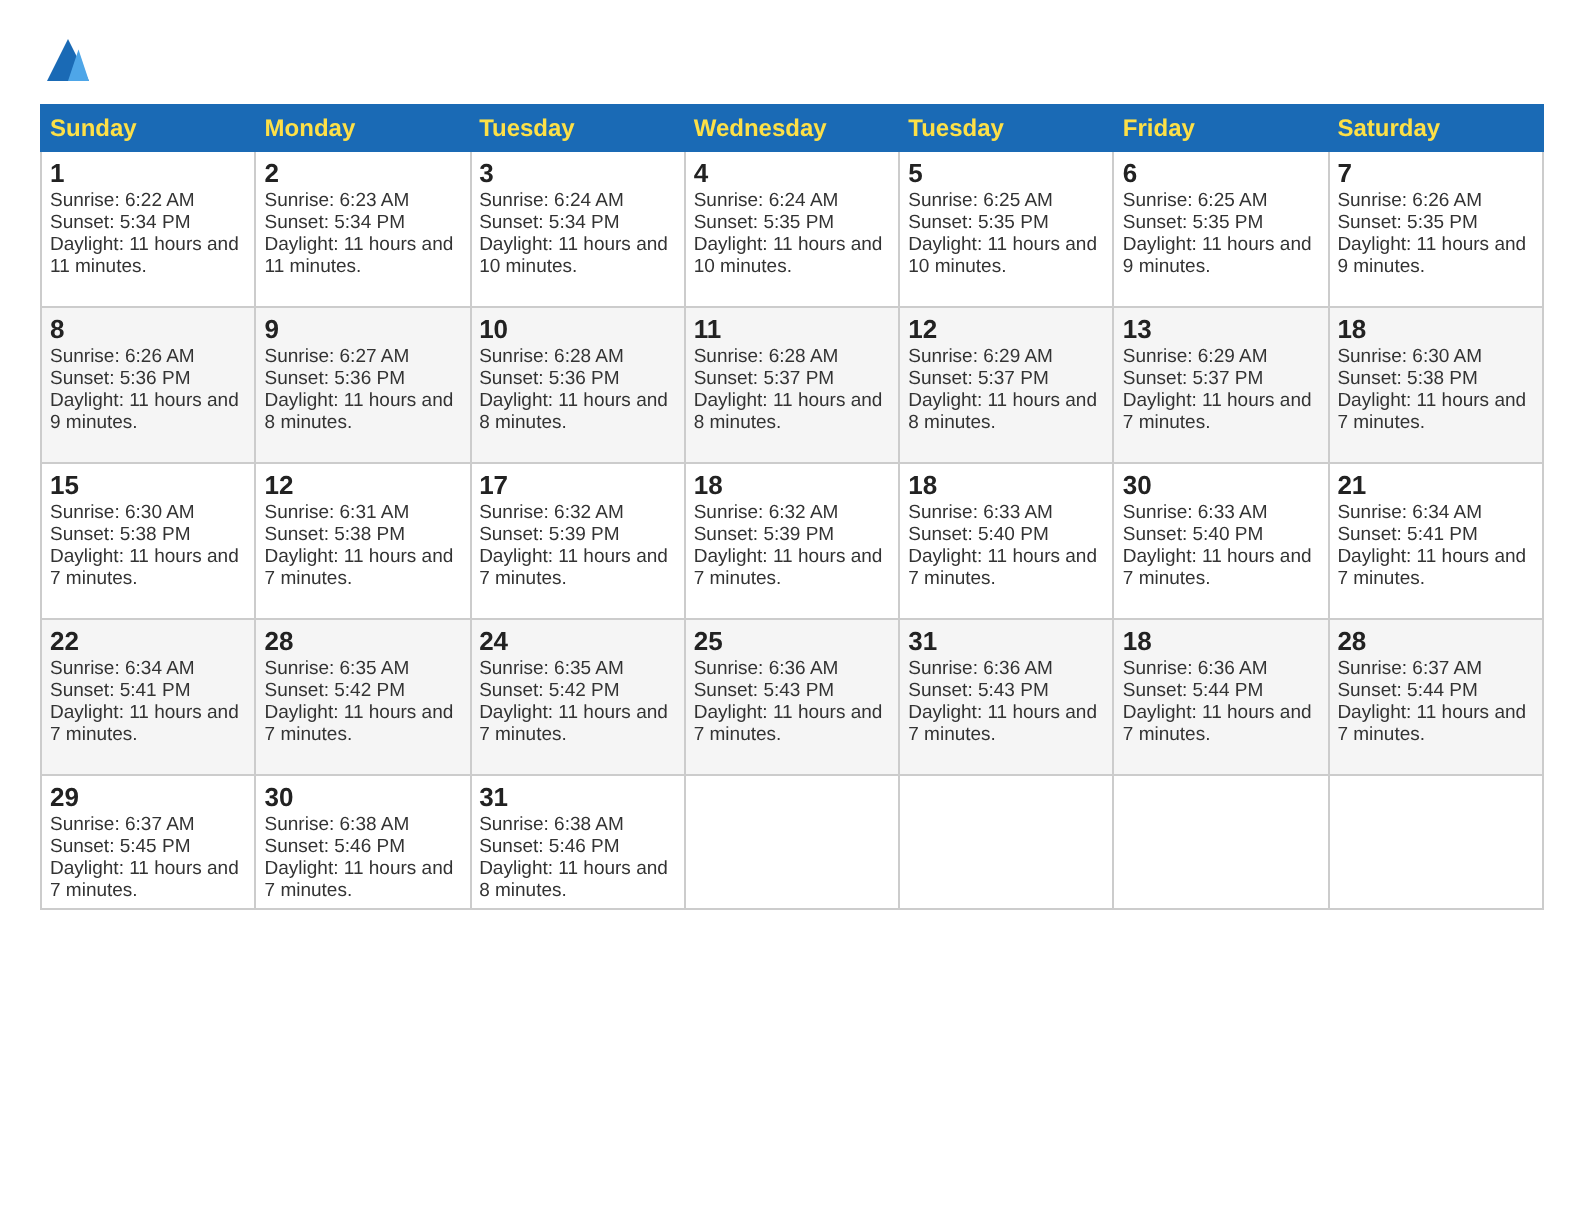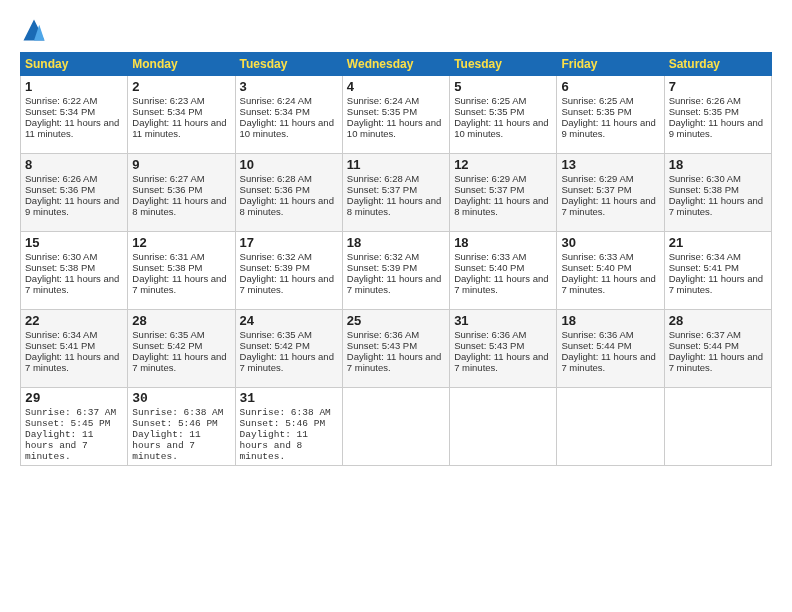--- a/index.html
+++ b/index.html
@@ -76,21 +76,20 @@
       font-weight: bold;
       color: #222;
       display: block;
       margin-bottom: 1px;
     }
     .empty-cell {
       background: #fff !important;
     }
     .last-row td {
       height: 65px;
-      font-family: Liberation Mono, monospace;
     }
   </style>
 </head>
 <body>
 
 <div class="page">
   <div class="header">
     <div class="logo">
       <svg class="logo-icon" viewBox="0 0 32 32">
         <polygon points="16,4 28,28 4,28" fill="#1a6ab5"></polygon>

